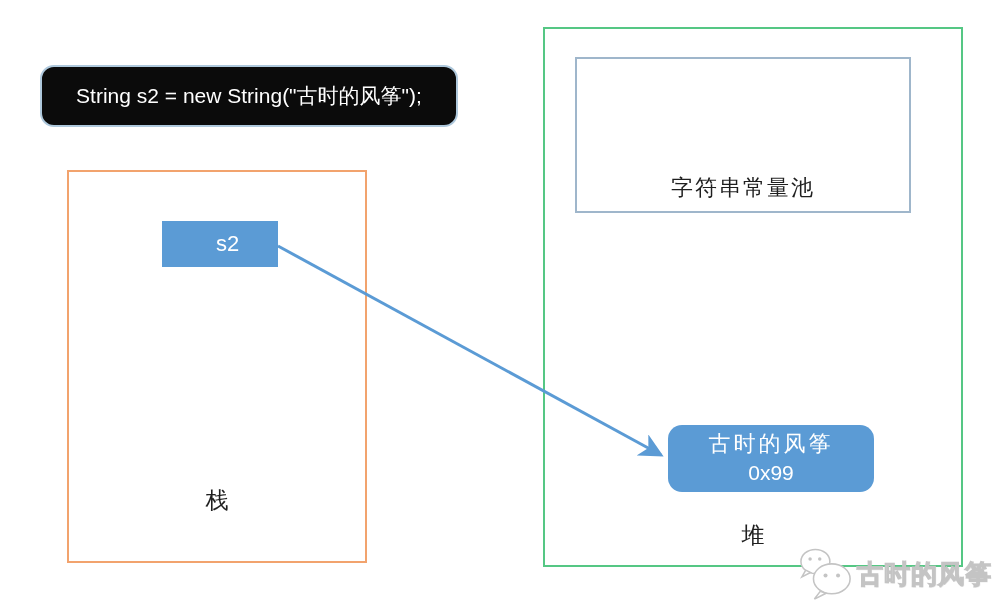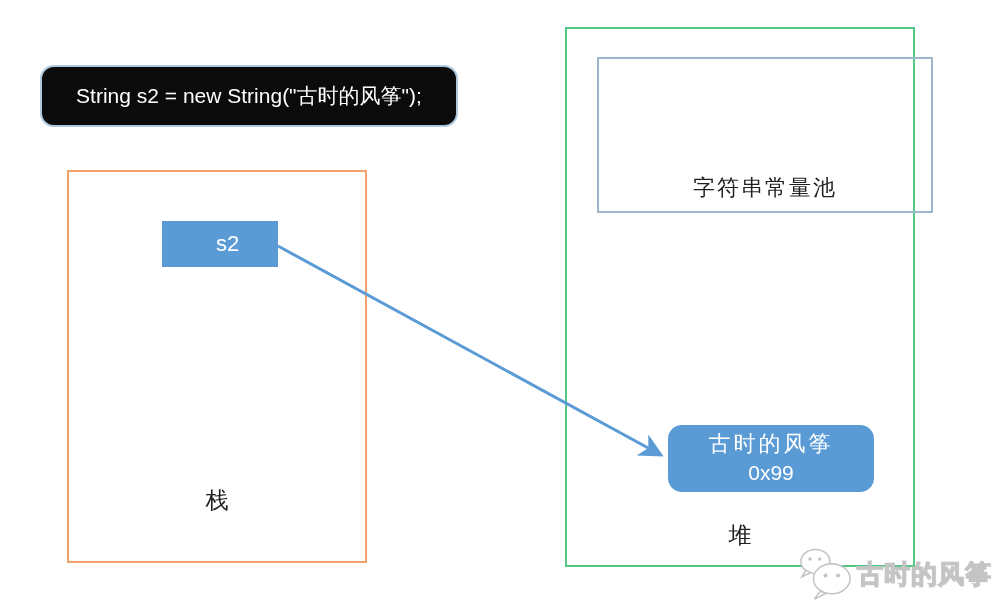--- a/index.html
+++ b/index.html
@@ -58,22 +58,22 @@
     background: var(--box-blue);
     color: #ffffff;
     font-size: 22px;
     display: flex;
     align-items: center;
     justify-content: center;
     padding-left: 15px;
   }
   .heap-box {
     position: absolute;
-    left: 565px; top: 27px;
-    width: 350px; height: 540px;
+    left: 543px; top: 27px;
+    width: 420px; height: 540px;
     border: 2px solid var(--heap-border);
     background: transparent;
   }
   .heap-label {
     position: absolute;
     left: 0; right: 0; bottom: 14px;
     text-align: center;
     font-size: 23px;
     color: var(--label-color);
   }

